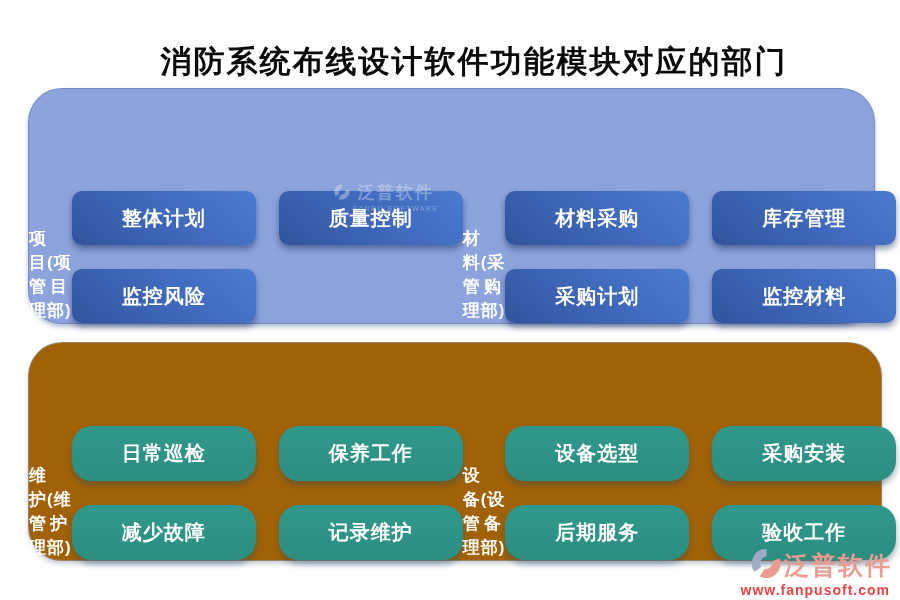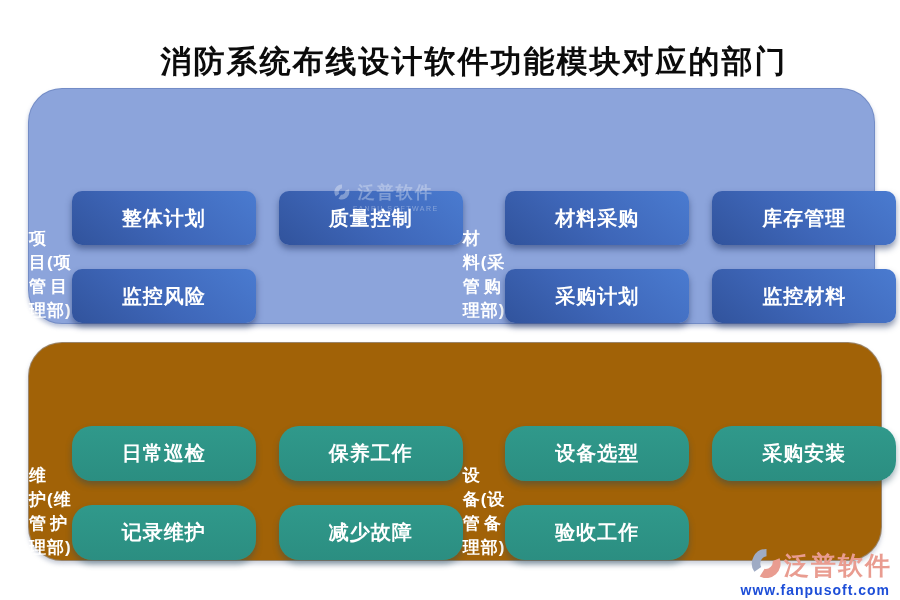--- a/index.html
+++ b/index.html
@@ -61,21 +61,21 @@
   }
   .watermark .wm-text{display:flex;flex-direction:column;align-items:center;}
   .wm-name{font-size:17px;font-weight:bold;color:#E6ECF6;letter-spacing:2px;line-height:1.1;}
   .wm-sub{font-size:7px;color:#E6ECF6;letter-spacing:1.5px;margin-top:2px;}
   .brand{
     position:absolute;right:8px;top:548px;
     display:flex;flex-direction:column;align-items:flex-end;
   }
   .brand-row{display:flex;align-items:center;gap:2px;}
   .brand-name{font-size:25px;font-weight:bold;color:#E99C90;letter-spacing:2px;line-height:1.05;}
-  .brand-url{font-size:14px;font-weight:bold;color:#1d4ed8;letter-spacing:1px;margin-top:-1px;margin-right:2px;}
+  .brand-url{font-size:14px;font-weight:bold;color:#ef4444;letter-spacing:1px;margin-top:-1px;margin-right:2px;}
 </style>
 </head>
 <body>
 
 <h1 class="page-title">消防系统布线设计软件功能模块对应的部门</h1>
 
 <div class="panel panel-top">
   <div class="section">
     <div class="section-title">项目管理</div>
     <div class="section-dept">(项目部)</div>
@@ -97,30 +97,31 @@
   </div>
 </div>
 
 <div class="panel panel-bottom">
   <div class="section">
     <div class="section-title">维护管理</div>
     <div class="section-dept">(维护部)</div>
     <div class="btn-grid">
       <div class="module-btn btn-teal">日常巡检</div>
       <div class="module-btn btn-teal">保养工作</div>
+      <div class="module-btn btn-teal">减少故障</div>
       <div class="module-btn btn-teal">记录维护</div>
-      <div class="module-btn btn-teal">减少故障</div>
     </div>
   </div>
   <div class="section">
     <div class="section-title">设备管理</div>
     <div class="section-dept">(设备部)</div>
     <div class="btn-grid">
       <div class="module-btn btn-teal">设备选型</div>
       <div class="module-btn btn-teal">采购安装</div>
+      <div class="module-btn btn-teal">后期服务</div>
       <div class="module-btn btn-teal">验收工作</div>
     </div>
   </div>
 </div>
 
 <div class="watermark">
   <span>
     <svg width="16" height="16" viewBox="0 0 32 32">
       <path d="M16 1 A 15 15 0 0 0 3.5 24.5 L 10.5 19.5 A 7.5 7.5 0 0 1 16 8.5 Z" fill="#EDF1F8"></path>
       <path d="M29.5 10.5 A 15 15 0 0 1 9 29.5 L 14 21.5 A 7.5 7.5 0 0 0 22.5 13.5 Z" fill="#EDF1F8"></path>

